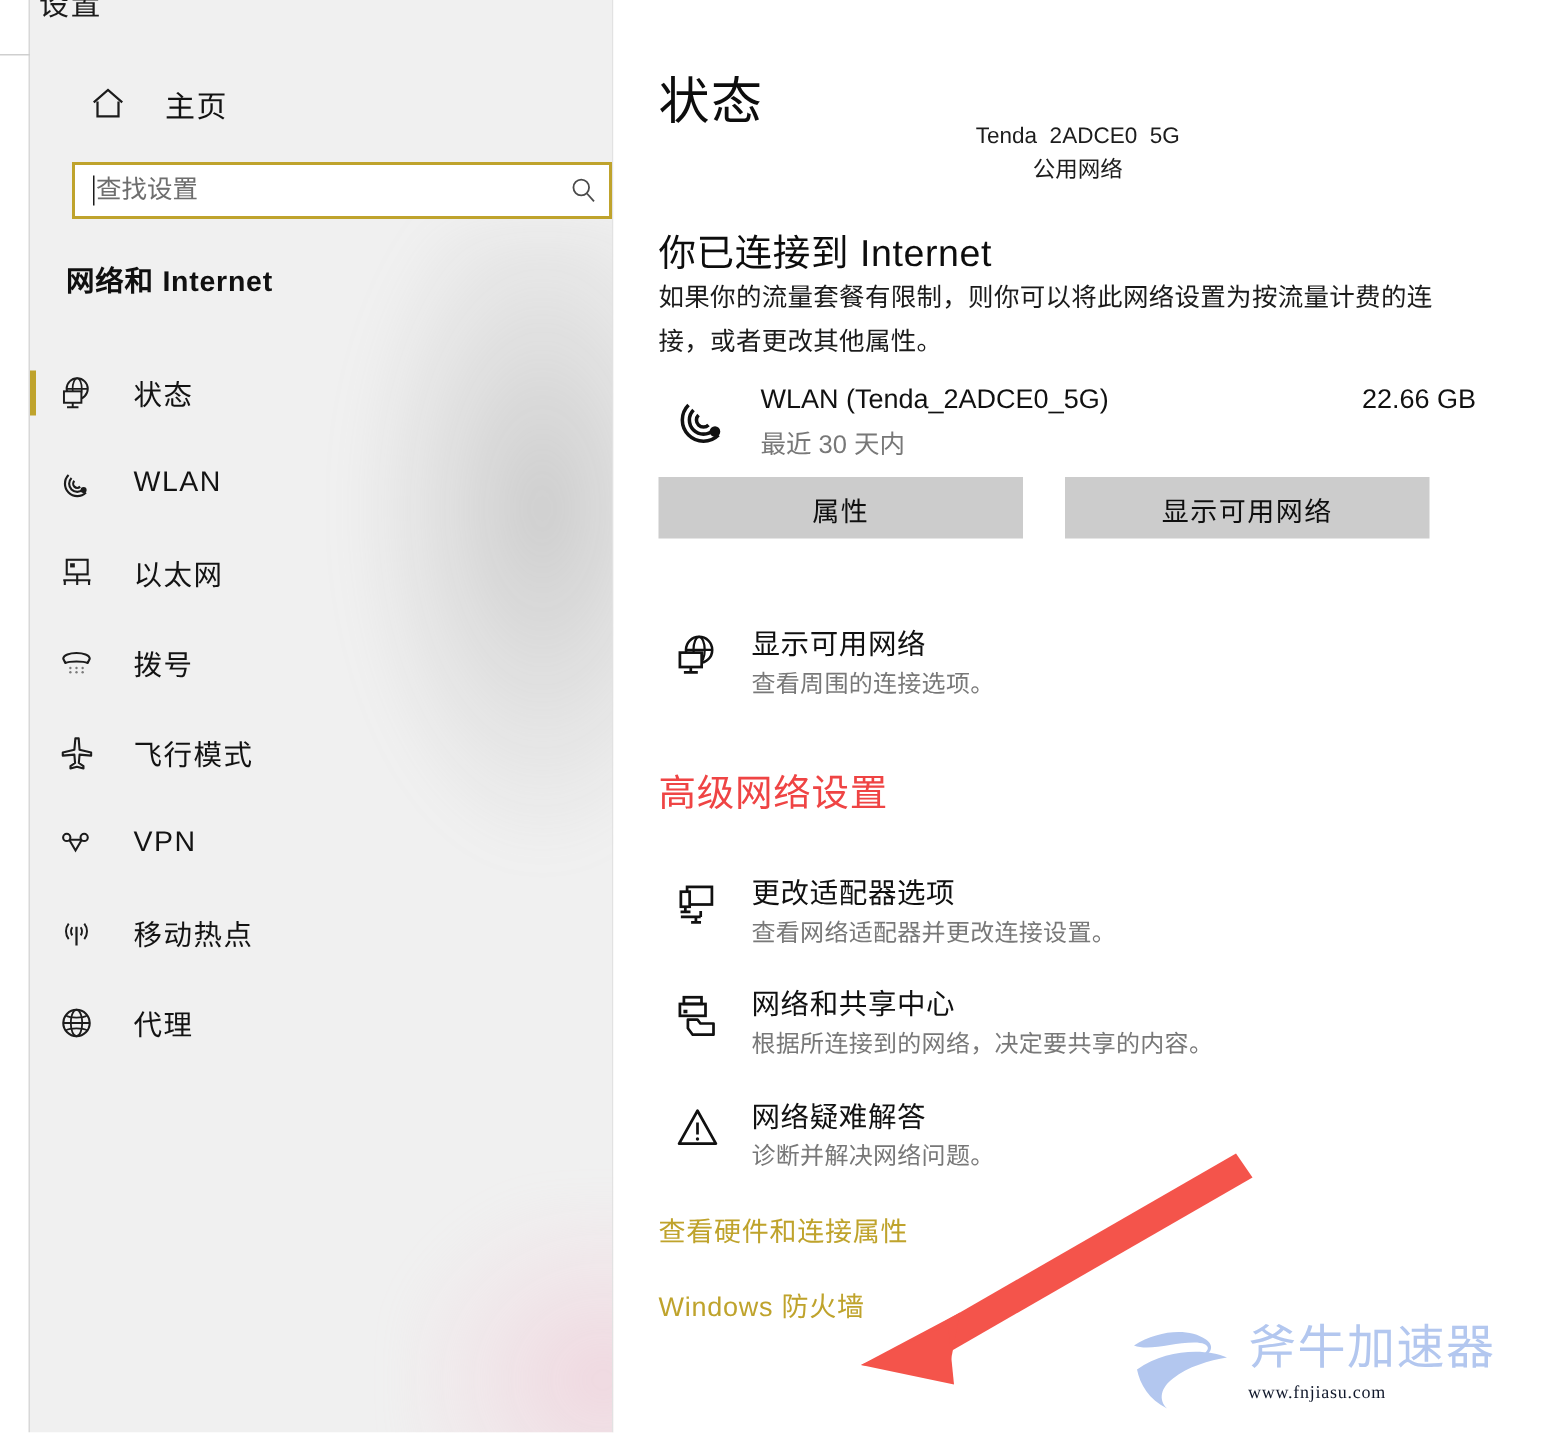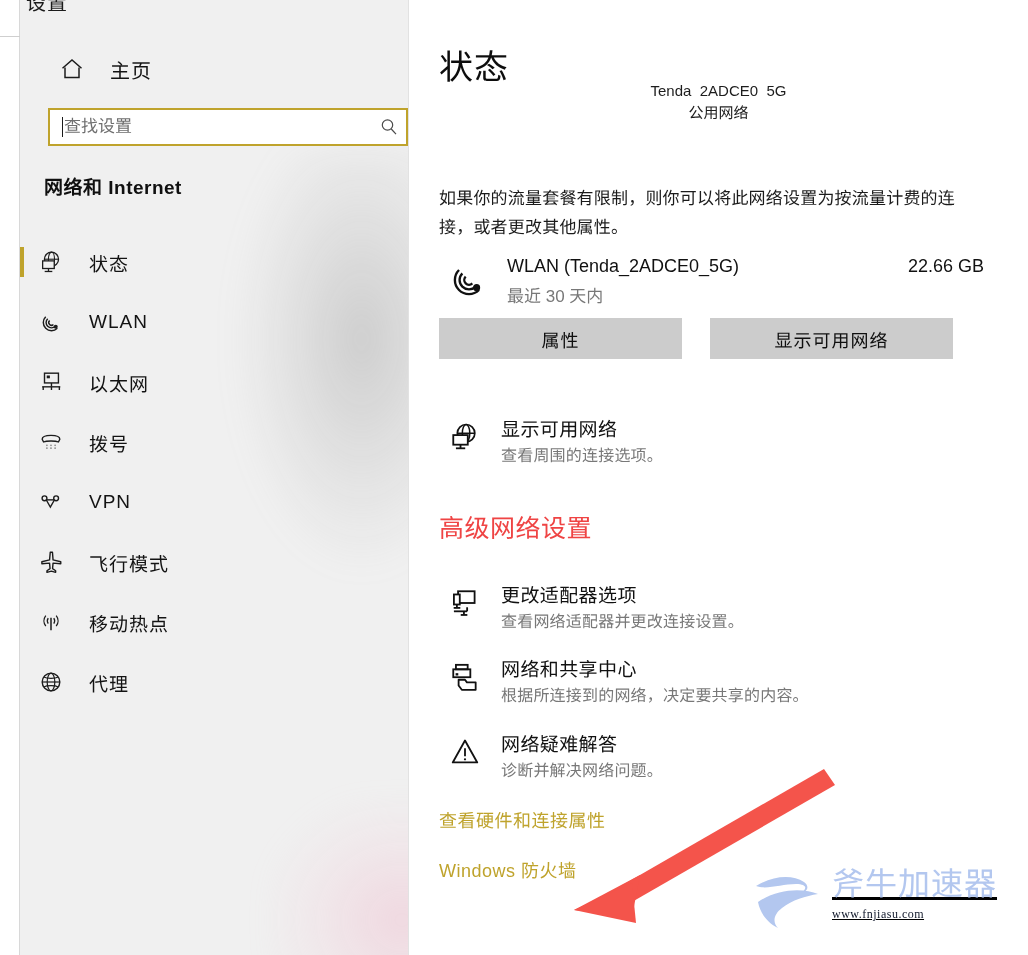--- a/index.html
+++ b/index.html
@@ -360,22 +360,21 @@
   }
 
   
   .watermark {
     position: absolute;
     left: 752px; top: 866px;
     width: 276px; height: 88px;
     z-index: 9;
     pointer-events: none;
     display: flex;
-    align-items: flex-start;
-    text-decoration: underline;
+    align-items: center;
   }
   .wm-logo { width: 74px; height: 66px; flex: 0 0 auto; }
   .wm-text { margin-left: 6px; }
   .wm-name {
     font-size: 32px;
     color: #b3c7ef;
     letter-spacing: 1px;
     line-height: 36px;
     font-family: "DejaVu Sans", "Liberation Sans", sans-serif;
   }
@@ -488,40 +487,40 @@
                 <circle cx="18.4" cy="20.6" r="0.85"></circle>
             </g>
           </svg>
         </span>
         <span class="nav-label">拨号</span>
       </div>
 
       <div class="nav-item">
         <span class="sel-bar"></span>
         <span class="nav-icon">
+          <svg width="27" height="27" viewBox="0 0 28 28">
+            <path d="M12.7 3.4 L15 3.4 L15.6 11.3 L23.6 13.2 L23.6 15.3 L15.6 14.6
+                     L15.1 20.4 L18.3 22.6 L18.3 24.2 L13.8 23 L9.3 24.2 L9.3 22.6
+                     L12.5 20.4 L12 14.6 L4 15.3 L4 13.2 L12 11.3 Z" fill="none" stroke="#1c1c1c" stroke-width="1.45" stroke-linejoin="round"></path>
+          </svg>
+        </span>
+        <span class="nav-label">飞行模式</span>
+      </div>
+
+      <div class="nav-item">
+        <span class="sel-bar"></span>
+        <span class="nav-icon">
           <svg width="26" height="26" viewBox="0 0 28 28">
             <circle cx="7" cy="10" r="2.6" fill="none" stroke="#1c1c1c" stroke-width="1.5"></circle>
             <circle cx="19.5" cy="10" r="2.6" fill="none" stroke="#1c1c1c" stroke-width="1.5"></circle>
             <path d="M8.9 11.7 L17.6 11.7" stroke="#1c1c1c" stroke-width="1.5"></path>
             <path d="M8.8 11.6 L13.3 19.4 L17.8 11.6" fill="none" stroke="#1c1c1c" stroke-width="1.5"></path>
           </svg>
         </span>
         <span class="nav-label">VPN</span>
-      </div>
-
-      <div class="nav-item">
-        <span class="sel-bar"></span>
-        <span class="nav-icon">
-          <svg width="27" height="27" viewBox="0 0 28 28">
-            <path d="M12.7 3.4 L15 3.4 L15.6 11.3 L23.6 13.2 L23.6 15.3 L15.6 14.6
-                     L15.1 20.4 L18.3 22.6 L18.3 24.2 L13.8 23 L9.3 24.2 L9.3 22.6
-                     L12.5 20.4 L12 14.6 L4 15.3 L4 13.2 L12 11.3 Z" fill="none" stroke="#1c1c1c" stroke-width="1.45" stroke-linejoin="round"></path>
-          </svg>
-        </span>
-        <span class="nav-label">飞行模式</span>
       </div>
 
       <div class="nav-item">
         <span class="sel-bar"></span>
         <span class="nav-icon">
           <svg width="26" height="26" viewBox="0 0 28 28">
             <path d="M8.4 7.2 A 9 9 0 0 0 8.4 18.4" fill="none" stroke="#1c1c1c" stroke-width="1.4"></path>
             <path d="M19.6 7.2 A 9 9 0 0 1 19.6 18.4" fill="none" stroke="#1c1c1c" stroke-width="1.4"></path>
             <path d="M11 9.9 A 5.2 5.2 0 0 0 11 15.7" fill="none" stroke="#1c1c1c" stroke-width="1.4"></path>
             <path d="M17 9.9 A 5.2 5.2 0 0 1 17 15.7" fill="none" stroke="#1c1c1c" stroke-width="1.4"></path>
@@ -550,20 +549,21 @@
 
   <div class="main">
 
     <div class="page-title">状态</div>
 
     <div class="net-graphic">
       <div class="net-ssid">Tenda_2ADCE0_5G</div>
       <div class="net-type">公用网络</div>
     </div>
 
+    <div class="connected-head">你已连接到 Internet</div>
     <div class="connected-desc">如果你的流量套餐有限制，则你可以将此网络设置为按流量计费的连接，或者更改其他属性。</div>
 
     <div class="wlan-row">
       <span class="wlan-icon">
         <svg width="40" height="40" viewBox="0 0 34 34">
           <g transform="rotate(-45 17 17)">
             <path d="M17 29 A 12 12 0 0 1 17 5" fill="none" stroke="#111111" stroke-width="2"></path>
             <path d="M17 25 A 8 8 0 0 1 17 9" fill="none" stroke="#111111" stroke-width="2"></path>
             <path d="M17 21 A 4 4 0 0 1 17 13" fill="none" stroke="#111111" stroke-width="2"></path>
           </g>

